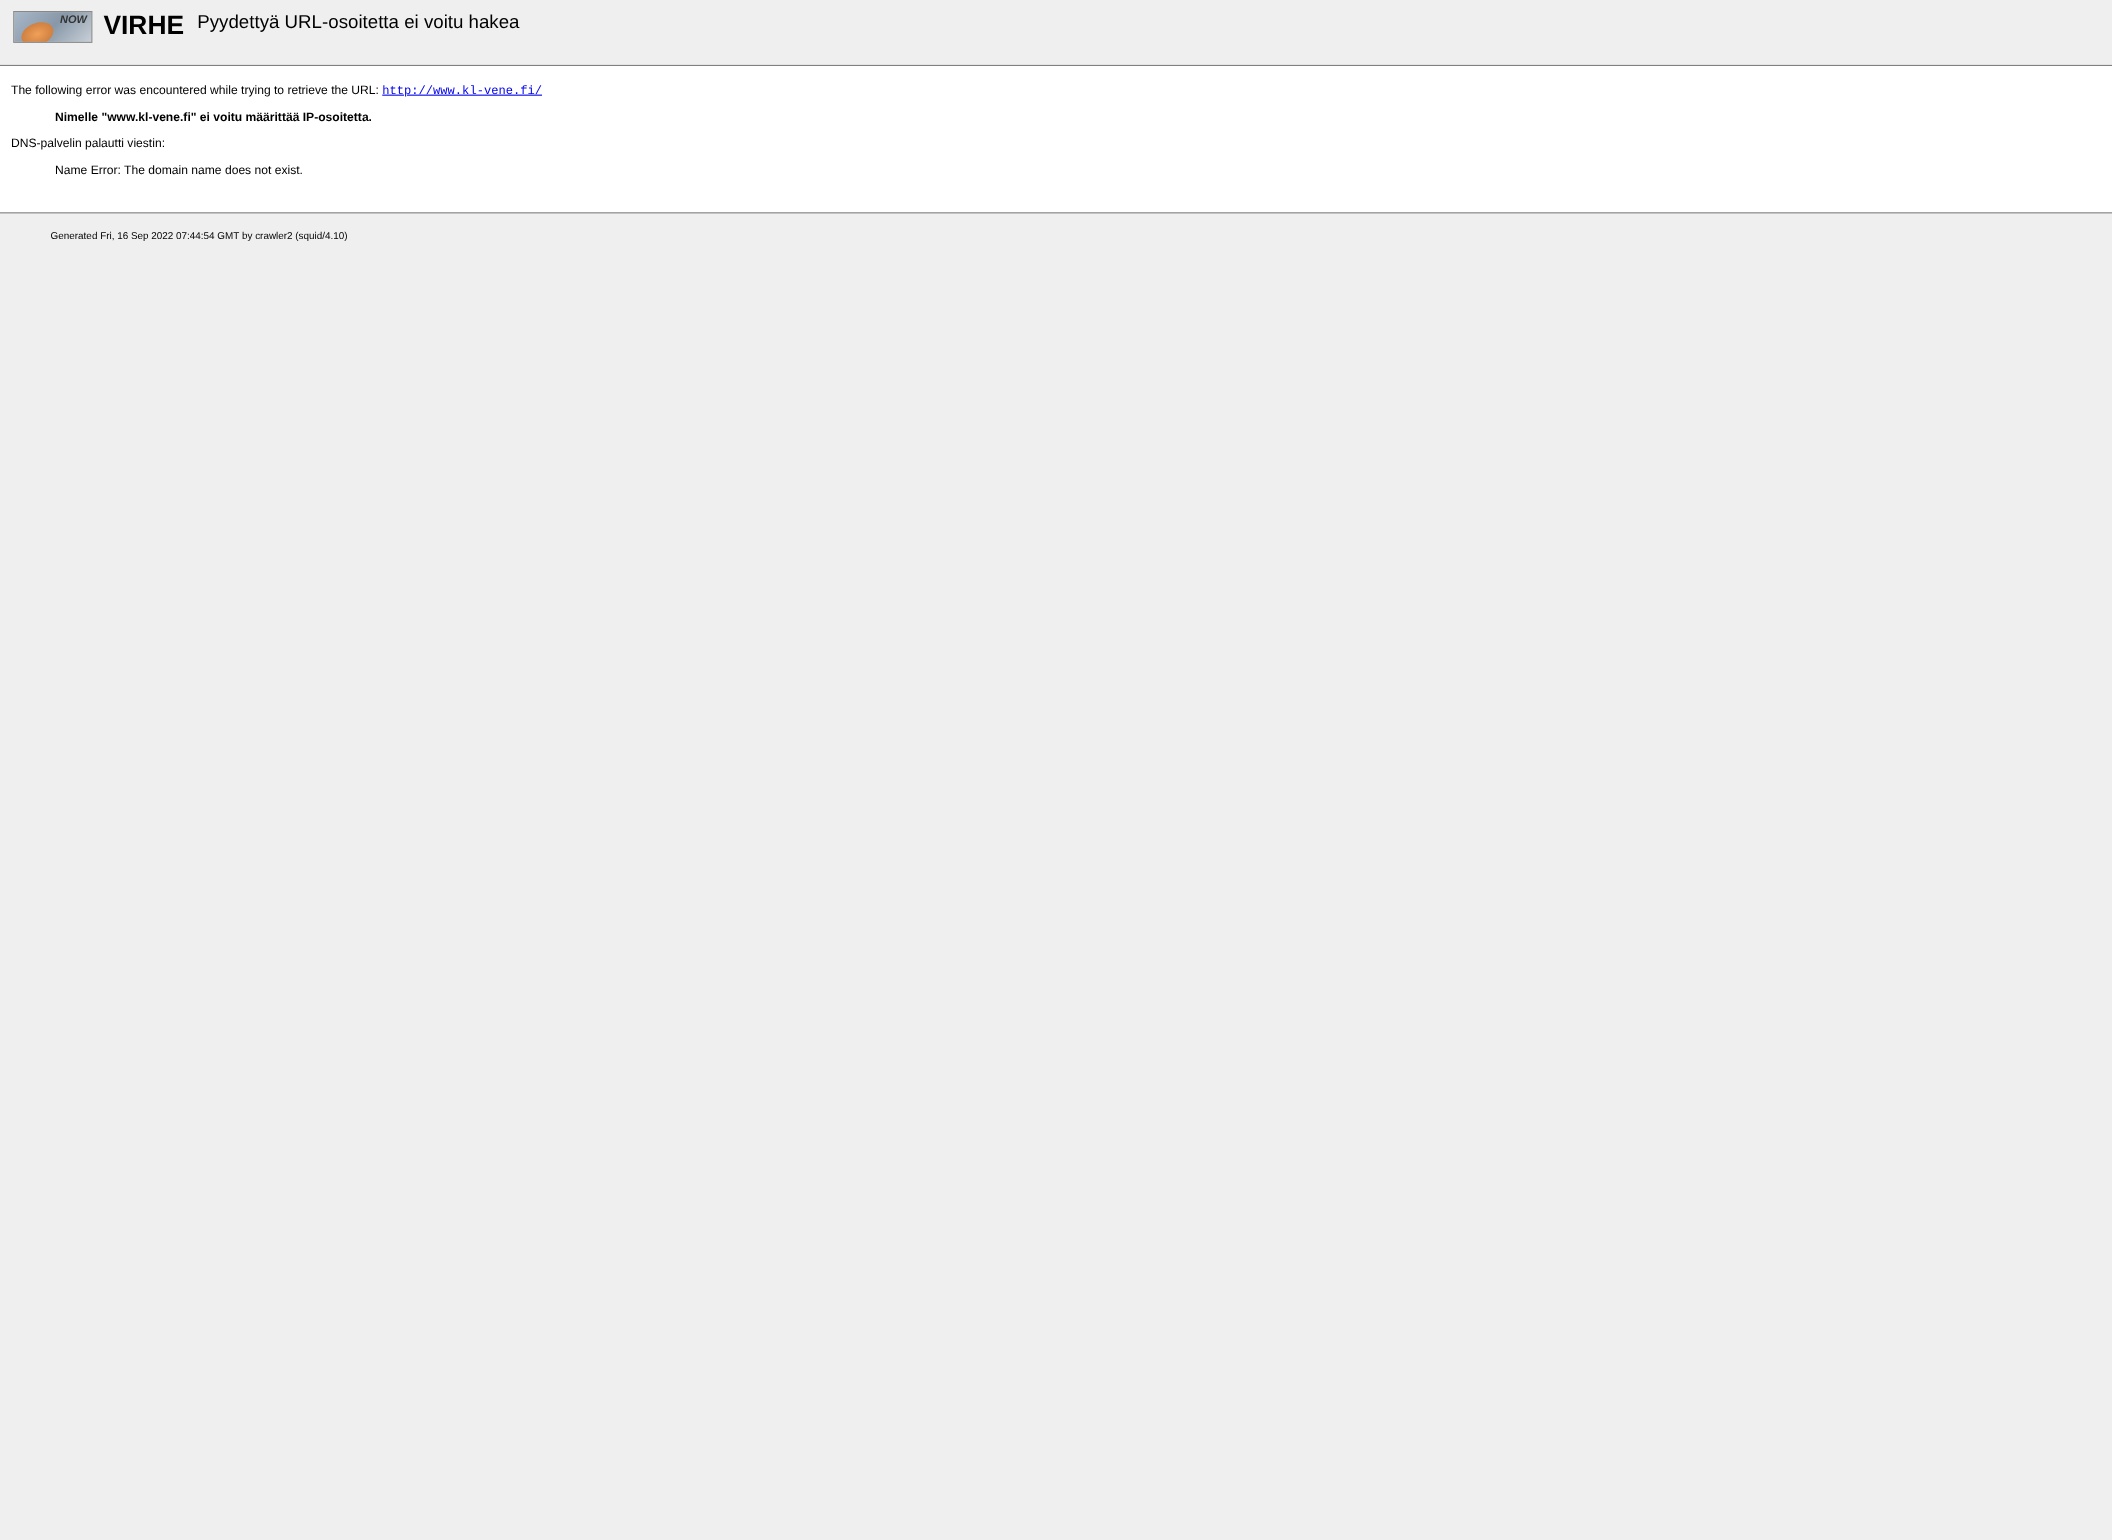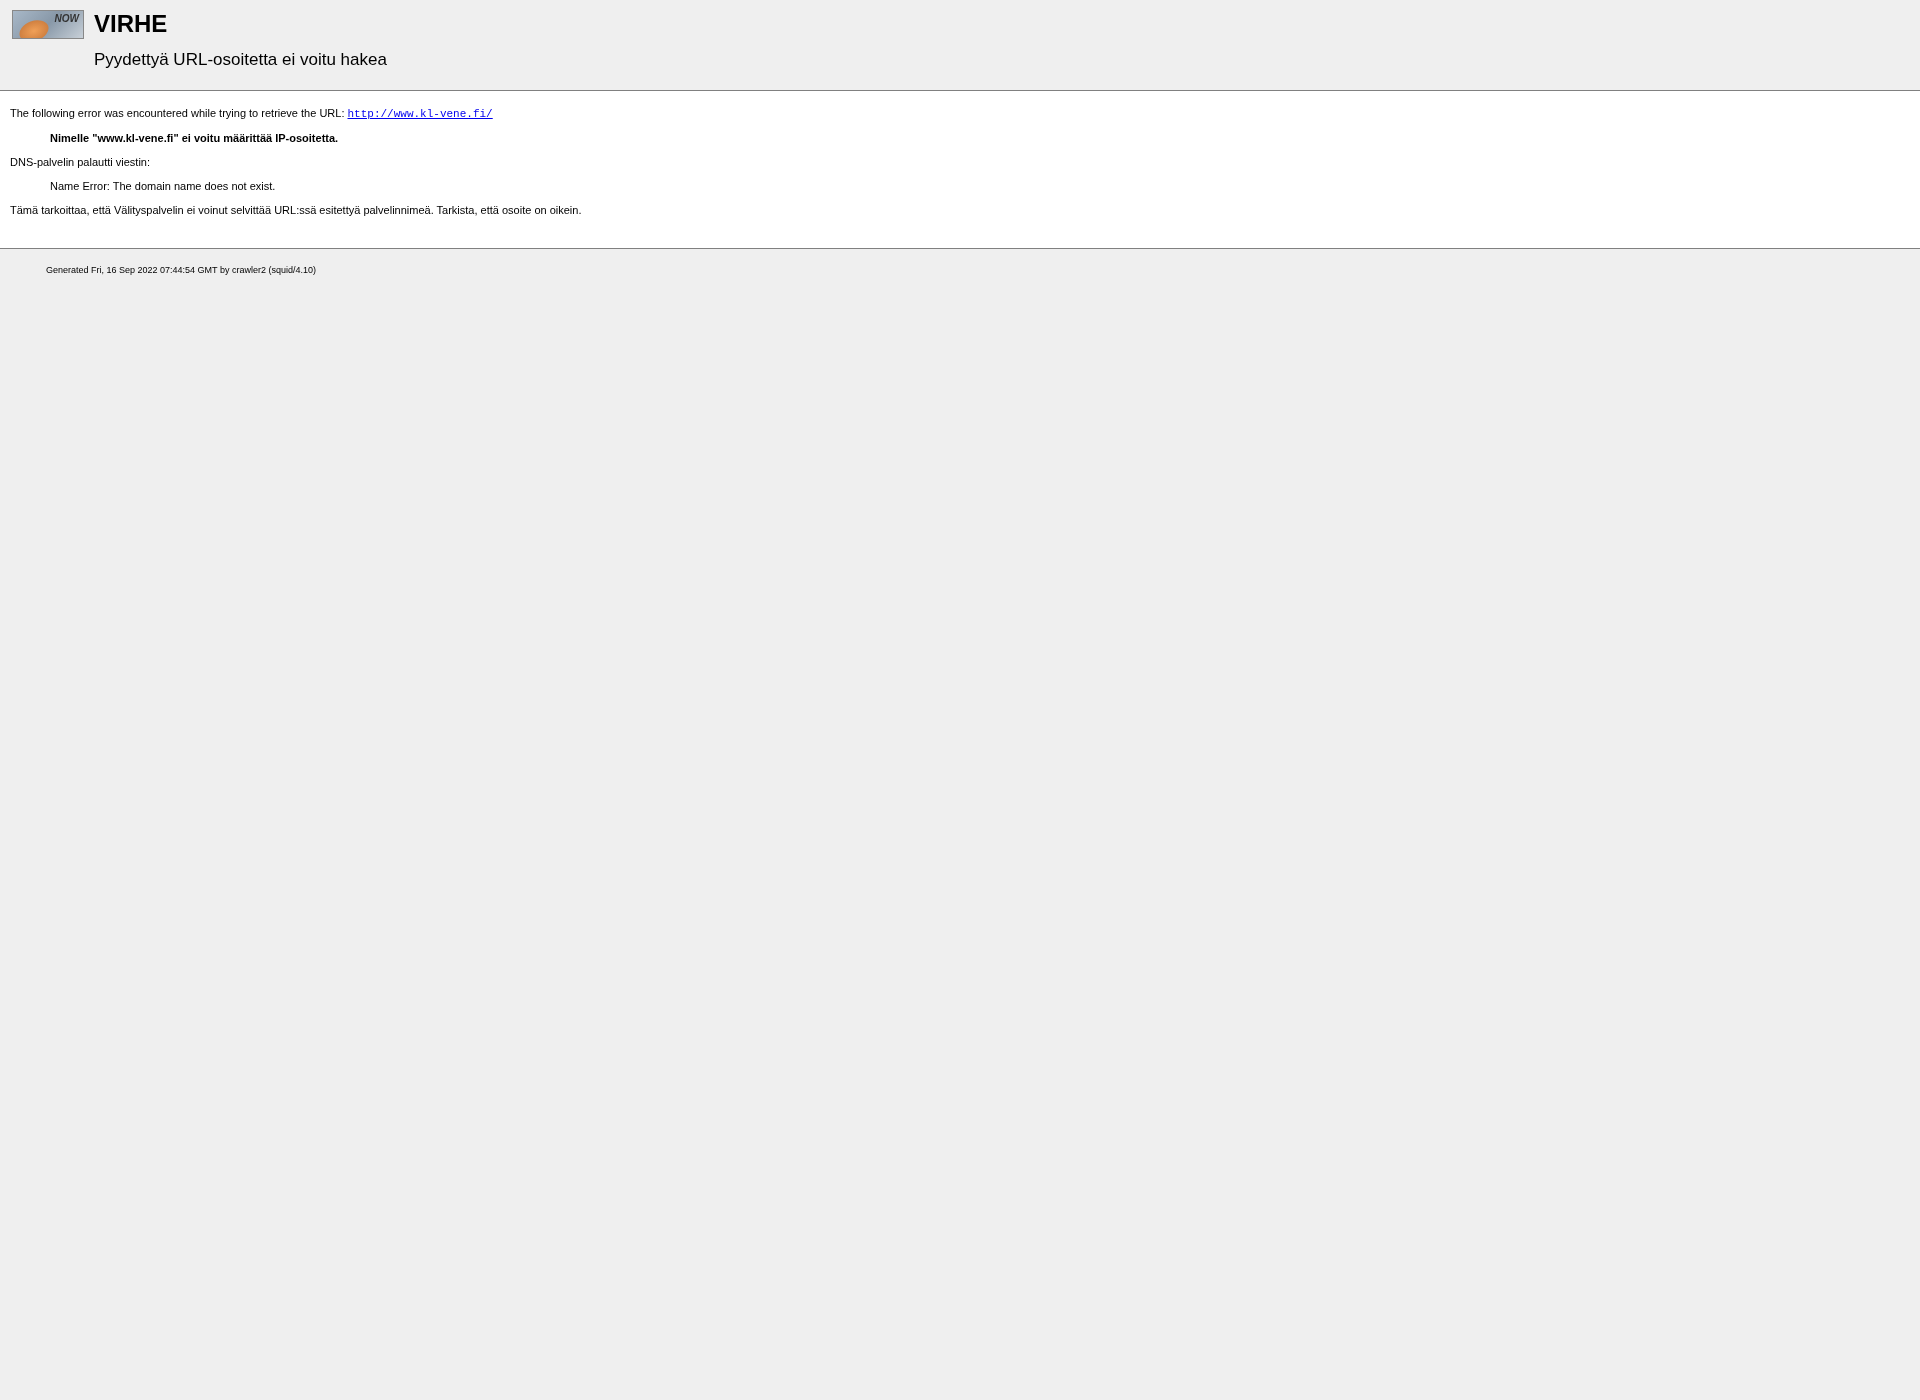--- a/index.html
+++ b/index.html
@@ -48,21 +48,20 @@
       position: absolute;
       right: 4px;
       top: 2px;
       font-size: 10px;
       color: #333;
       font-weight: bold;
       font-style: italic;
     }
     .header-text {
       display: flex;
-      flex-direction: column;
       gap: 12px;
     }
     h1 {
       font-size: 24px;
       font-weight: bold;
       color: #000;
     }
     h2 {
       font-size: 17px;
       font-weight: normal;
@@ -120,20 +119,19 @@
 
 <hr>
 
 <div class="content">
   <p>
     <span>The following error was encountered while trying to retrieve the URL: </span><a href="#">http://www.kl-vene.fi/</a>
   </p>
   <p class="indented bold">Nimelle "www.kl-vene.fi" ei voitu määrittää IP-osoitetta.</p>
   <p>DNS-palvelin palautti viestin:</p>
   <p class="indented">Name Error: The domain name does not exist.</p>
-  <p>Tämä tarkoittaa, että Välityspalvelin ei voinut selvittää URL:ssä esitettyä palvelinnimeä. Tarkista, että osoite on oikein.</p>
 </div>
 
 <hr class="bottom-hr">
 
 <div class="footer">
   <span class="footer-text">Generated Fri, 16 Sep 2022 07:44:54 GMT by crawler2 (squid/4.10)</span>
 </div>
 
 </body></html>

